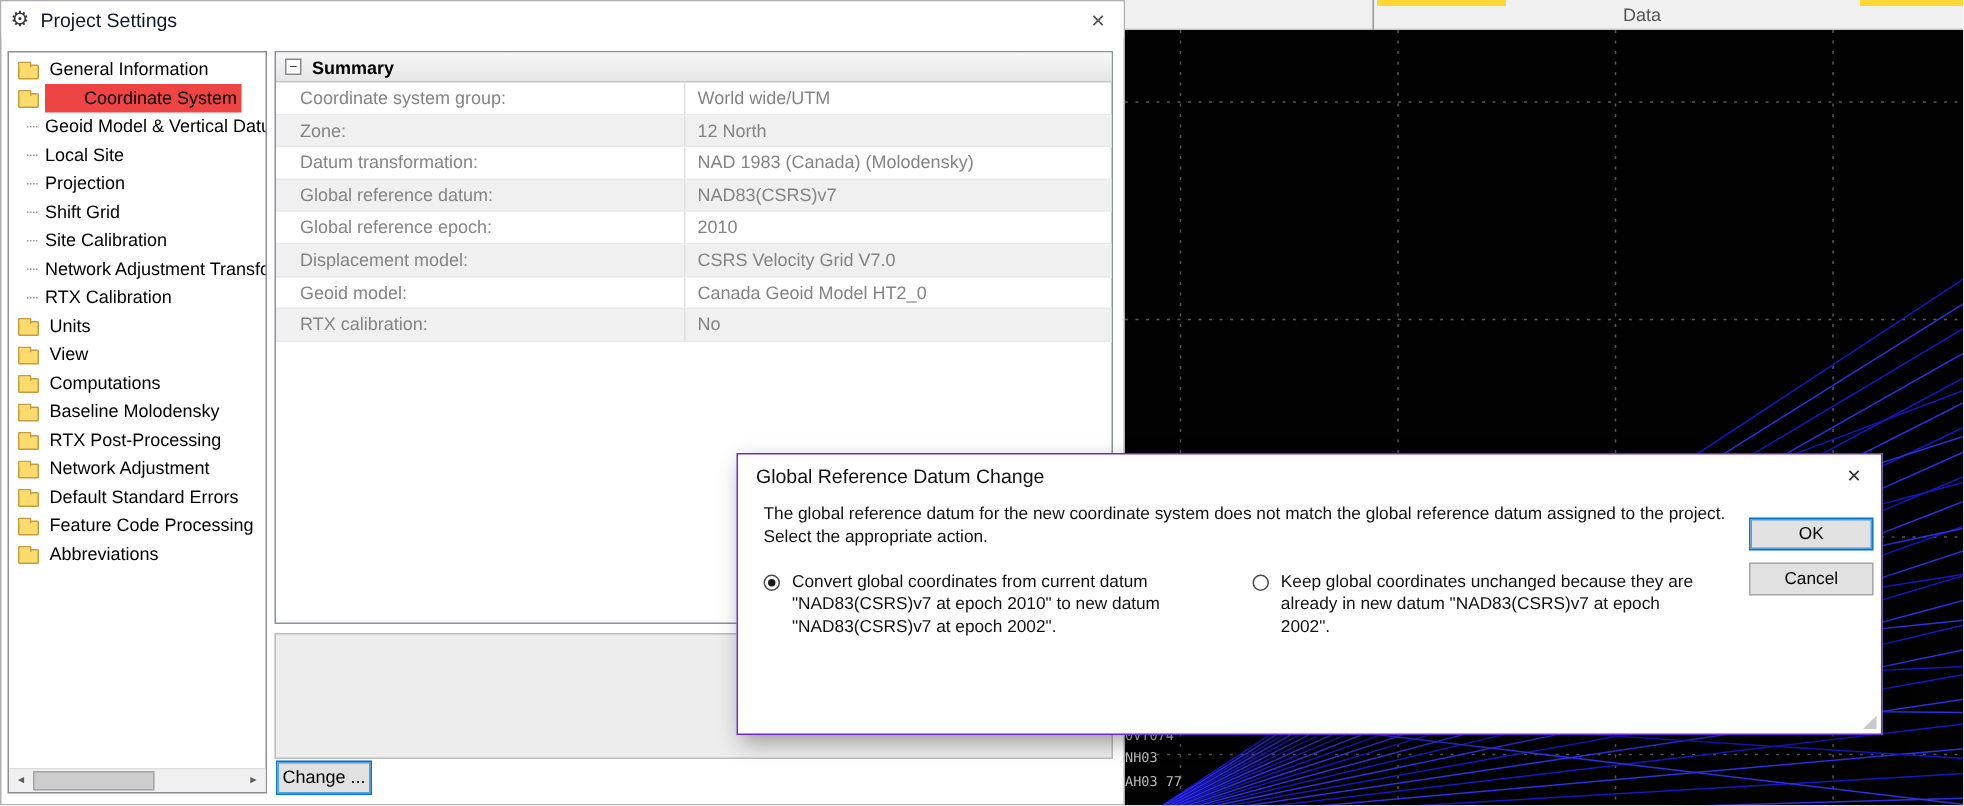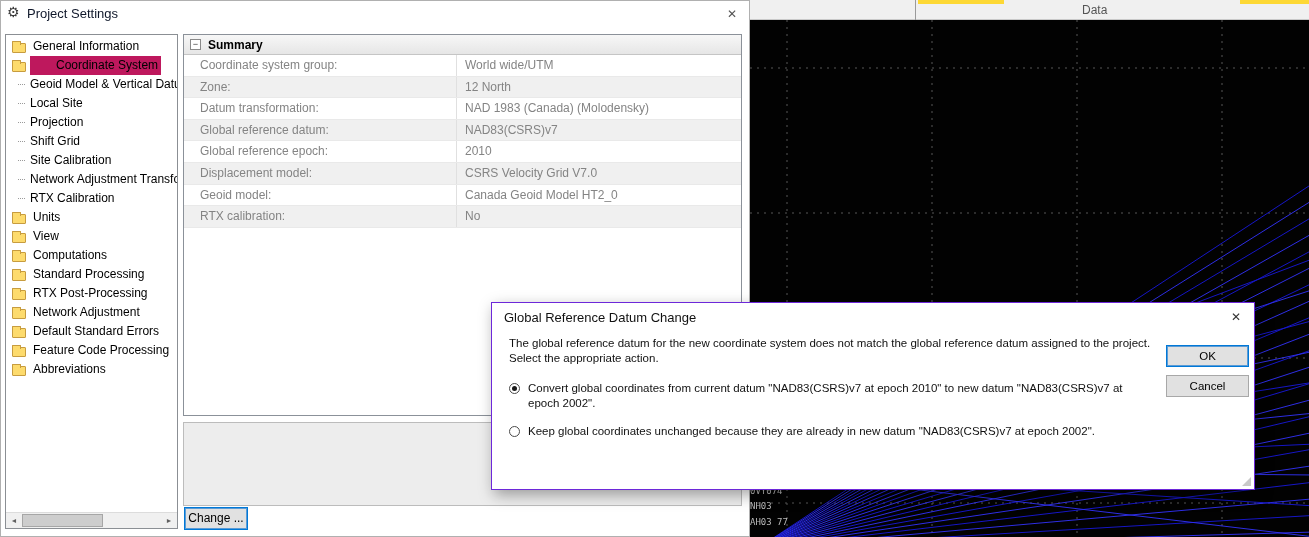--- a/index.html
+++ b/index.html
@@ -28,21 +28,21 @@
 
   .tree-panel { position:absolute; left:4px; top:33px; width:173px; height:495px; border:1px solid #8b8f94; background:#fff; overflow:hidden; }
   .tree { padding-top:2px; }
   .tree-item { height:19px; line-height:19px; font-size:12px; color:#000; white-space:nowrap; display:flex; align-items:center; }
   .tree-item.folder { padding-left:6px; }
   .tree-item.child { padding-left:12px; }
   .tree-item.child::before { content:""; width:7px; height:1px; border-top:1px dotted #9a9a9a; margin-right:2px; flex:none; }
   .folder-icon { width:14px; height:10px; background:#fddb6d; border:1px solid #c79c3f; border-radius:1px; margin-right:4px; margin-top:2px; position:relative; flex:none; }
   .folder-icon::before { content:""; position:absolute; top:-3px; left:-1px; width:7px; height:3px; background:#fddb6d; border:1px solid #c79c3f; border-bottom:none; border-radius:1px 1px 0 0; }
   .label-text { padding:0 3px; }
-  .tree-item.selected .label-text { background:#be185d;padding-left:26px; }
+  .tree-item.selected .label-text { background:#ef4444;padding-left:26px; }
 
   .h-scroll { position:absolute; left:5px; top:511px; width:171px; height:16px; background:#f0f0f0; border-top:1px solid #dcdcdc; display:flex; align-items:stretch; }
   .sb-btn { width:16px; flex:none; background:#f0f0f0; color:#606060; font-size:7px; text-align:center; line-height:15px; }
   .sb-track { flex:1; position:relative; background:#f0f0f0; }
   .sb-thumb { position:absolute; left:0; top:1px; bottom:1px; width:58%; background:#cdcdcd; border:1px solid #a6a6a6; }
 
   .summary-panel { position:absolute; left:182px; top:33px; width:559px; height:382px; border:1px solid #8b9199; background:#fff; }
   .summary-header { height:20px; background:linear-gradient(#f7f7f7,#e6e6e6); border-bottom:1px solid #c5c5c5; display:flex; align-items:center; }
   .collapse-box { width:11px; height:11px; border:1px solid #8a8a8a; background:#fff; margin-left:6px; font-size:9px; line-height:9px; text-align:center; color:#333; flex:none; }
   .summary-title { font-weight:bold; font-size:12px; color:#000; margin-left:7px; }
@@ -53,21 +53,21 @@
 
   .desc-panel { position:absolute; left:182px; top:421px; width:559px; height:84px; background:#ededed; border:1px solid #bcbcbc; }
 
   .change-btn { position:absolute; left:183px; top:506px; width:64px; height:23px; background:#e1e1e1; border:1px solid #0078d7; box-shadow:inset 0 0 0 1px #5b9bd5; font-size:12px; color:#000; text-align:center; line-height:21px; cursor:default; }
 
   
   .modal { position:absolute; left:491px; top:302px; width:764px; height:188px; background:#fff; border:1px solid #6d28d9; box-shadow:3px 5px 14px rgba(0,0,0,0.35); z-index:5; }
   .modal-title { position:absolute; left:12px; top:7px; font-size:13px; color:#111; }
   .modal-close { position:absolute; right:9px; top:5px; width:18px; height:18px; font-size:12px; color:#333; text-align:center; line-height:18px; cursor:default; }
   .modal-msg { position:absolute; left:17px; top:33px; font-size:11.5px; color:#111; line-height:15px; white-space:pre; }
-  .dlg-options { position:absolute; left:17px; top:78px; width:622px; display:flex; flex-direction:column; gap:13px; }
+  .dlg-options { position:absolute; left:17px; top:78px; width:622px; display:flex; flex-direction:row; gap:13px; }
   .dlg-option { display:flex; align-items:flex-start; }
   .radio { width:11px; height:11px; border:1px solid #4a4a4a; border-radius:50%; margin-top:2px; flex:none; position:relative; background:#fff; }
   .radio.checked::after { content:""; position:absolute; inset:2px; background:#1a1a1a; border-radius:50%; }
   .option-text { margin-left:8px; font-size:11.5px; color:#111; line-height:15px; max-width:600px; }
   .ok-btn, .cancel-btn { position:absolute; left:674px; width:83px; height:22px; background:#e1e1e1; text-align:center; font-size:11.5px; color:#000; line-height:20px; cursor:default; }
   .ok-btn { top:42px; border:1px solid #0078d7; box-shadow:inset 0 0 0 1px #5b9bd5; }
   .cancel-btn { top:72px; border:1px solid #a8a8a8; }
   .grip { position:absolute; right:3px; bottom:3px; width:0; height:0; border-left:9px solid transparent; border-bottom:9px solid #c9c9c9; }
 </style>
 </head>
@@ -186,21 +186,21 @@
           <div class="tree-item folder">
             <span class="folder-icon"></span>
             <span class="label-text">View</span>
           </div>
           <div class="tree-item folder">
             <span class="folder-icon"></span>
             <span class="label-text">Computations</span>
           </div>
           <div class="tree-item folder">
             <span class="folder-icon"></span>
-            <span class="label-text">Standard Processing</span>
+            <span class="label-text">Baseline Molodensky</span>
           </div>
           <div class="tree-item folder">
             <span class="folder-icon"></span>
             <span class="label-text">RTX Post-Processing</span>
           </div>
           <div class="tree-item folder">
             <span class="folder-icon"></span>
             <span class="label-text">Network Adjustment</span>
           </div>
           <div class="tree-item folder">

